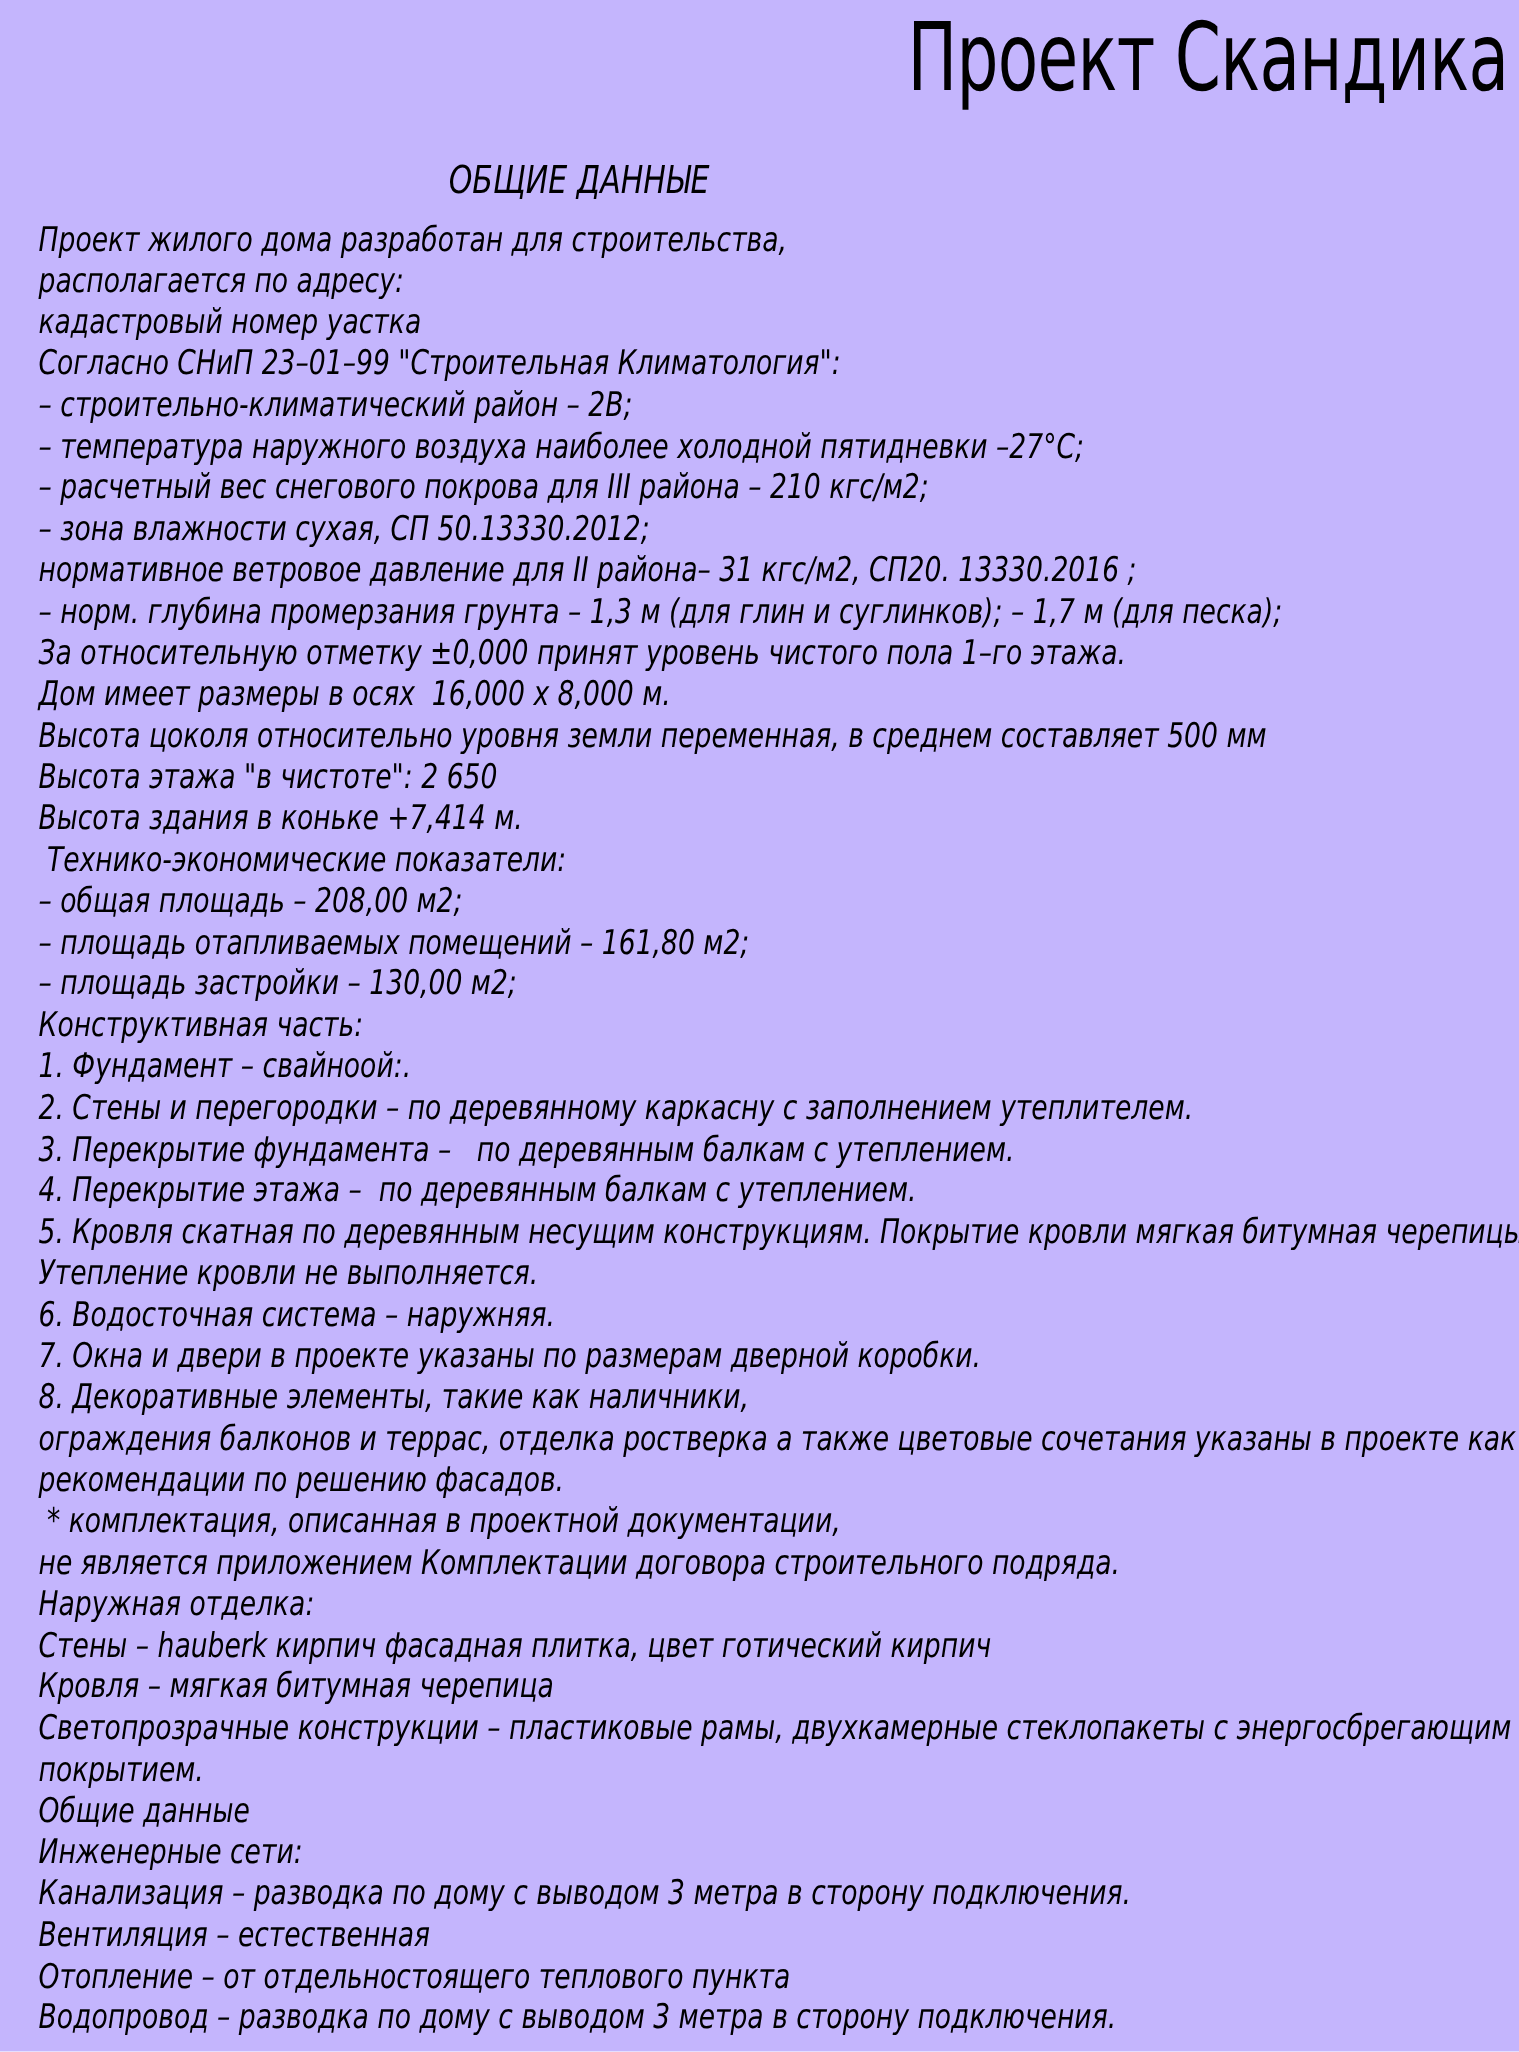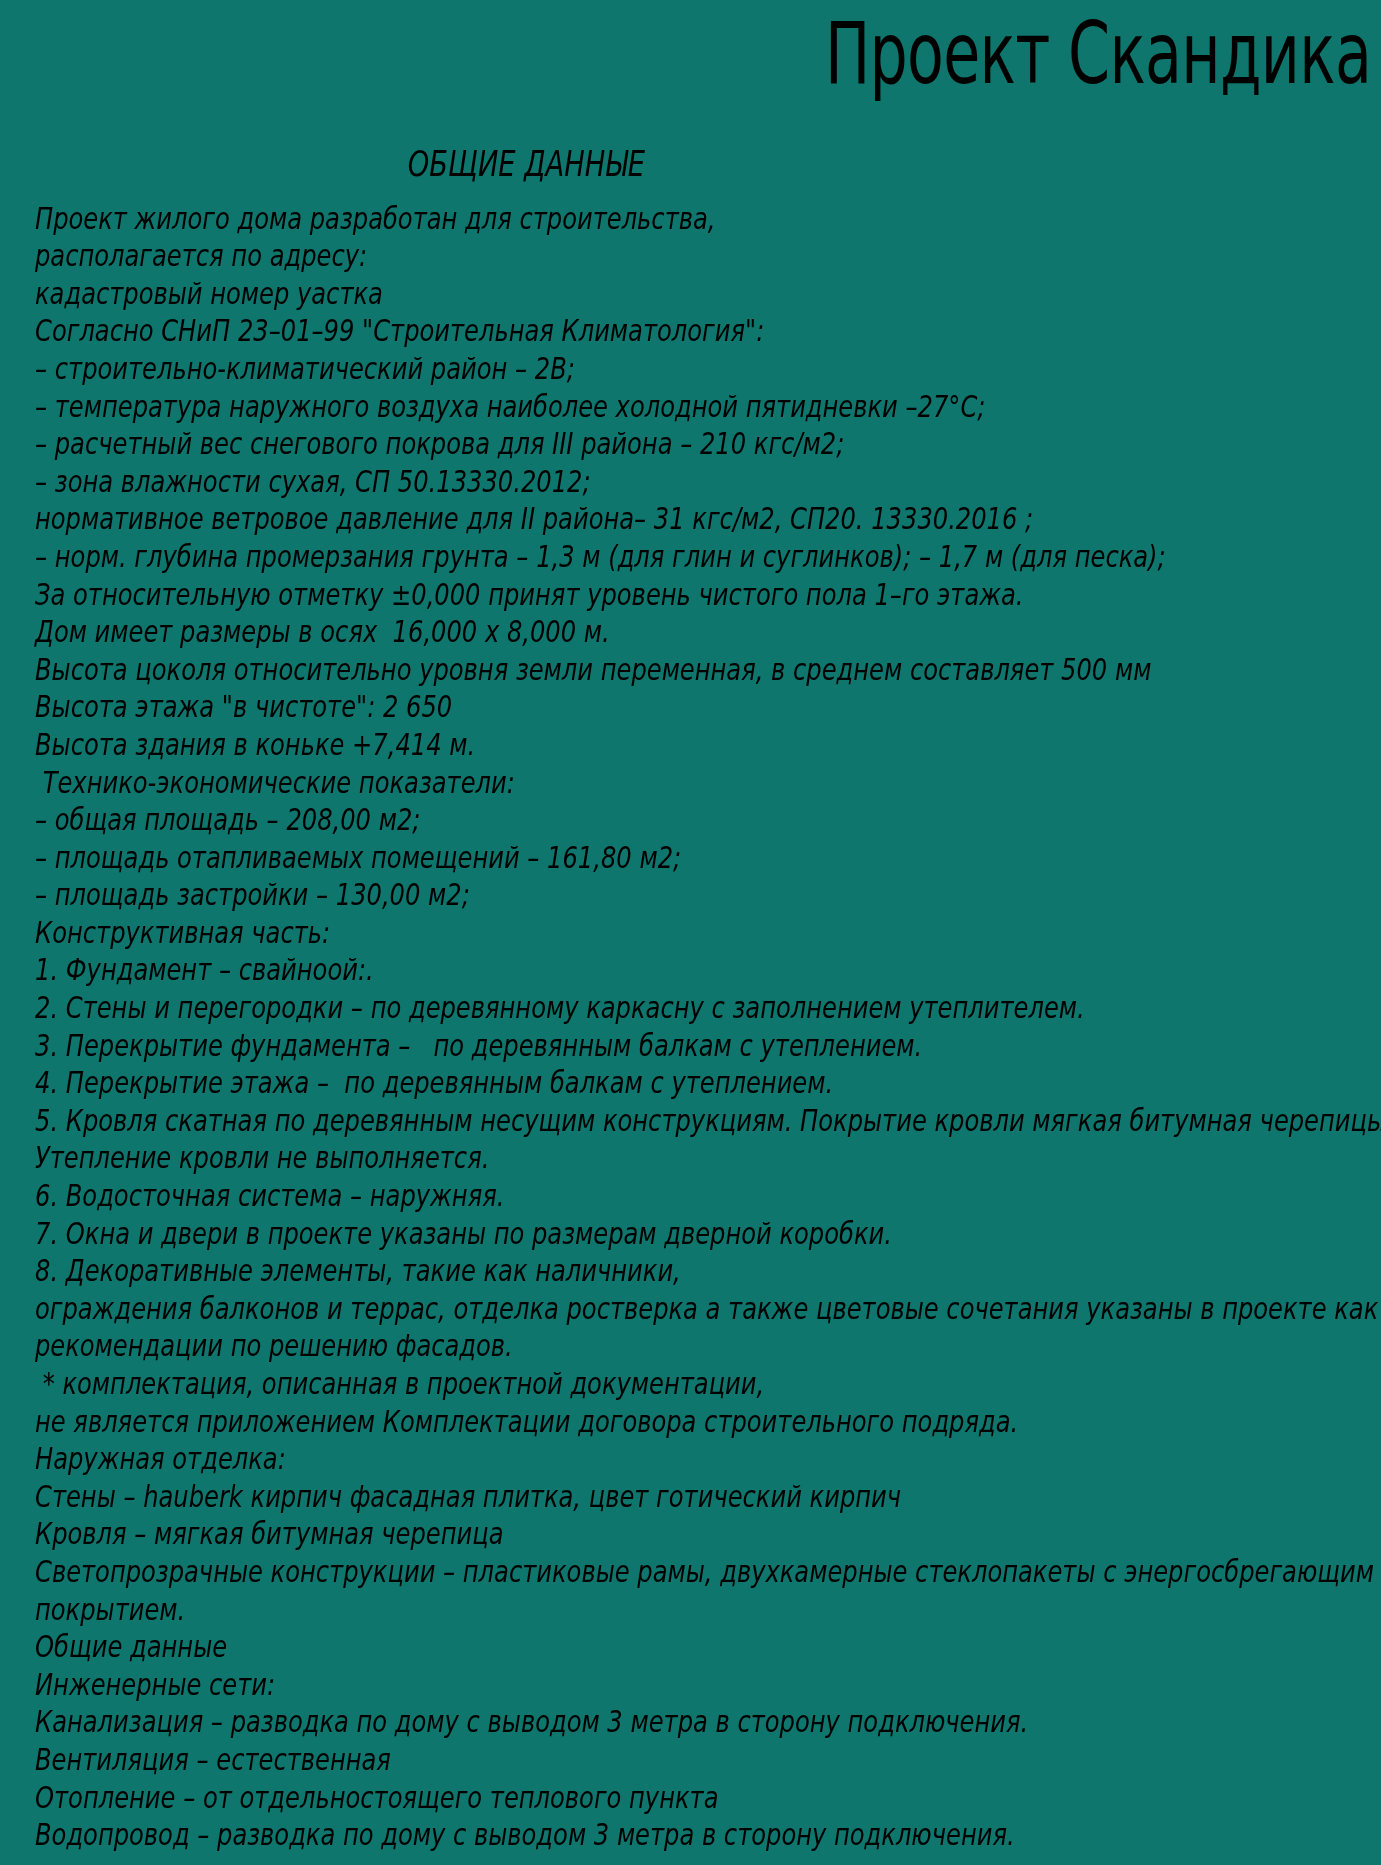--- a/index.html
+++ b/index.html
@@ -4,21 +4,21 @@
 <style>
   html, body {
     margin: 0;
     padding: 0;
     background: #ffffff;
   }
   .page {
     position: relative;
     width: 1381px;
     height: 1865px;
-    background: #0f766e;
+    background: #c4b5fd;
     overflow: hidden;
     font-family: "DejaVu Sans", sans-serif;
     color: #000000;
   }
   .doc-title {
     position: absolute;
     top: 8px;
     right: 10px;
     font-size: 86px;
     font-weight: normal;

